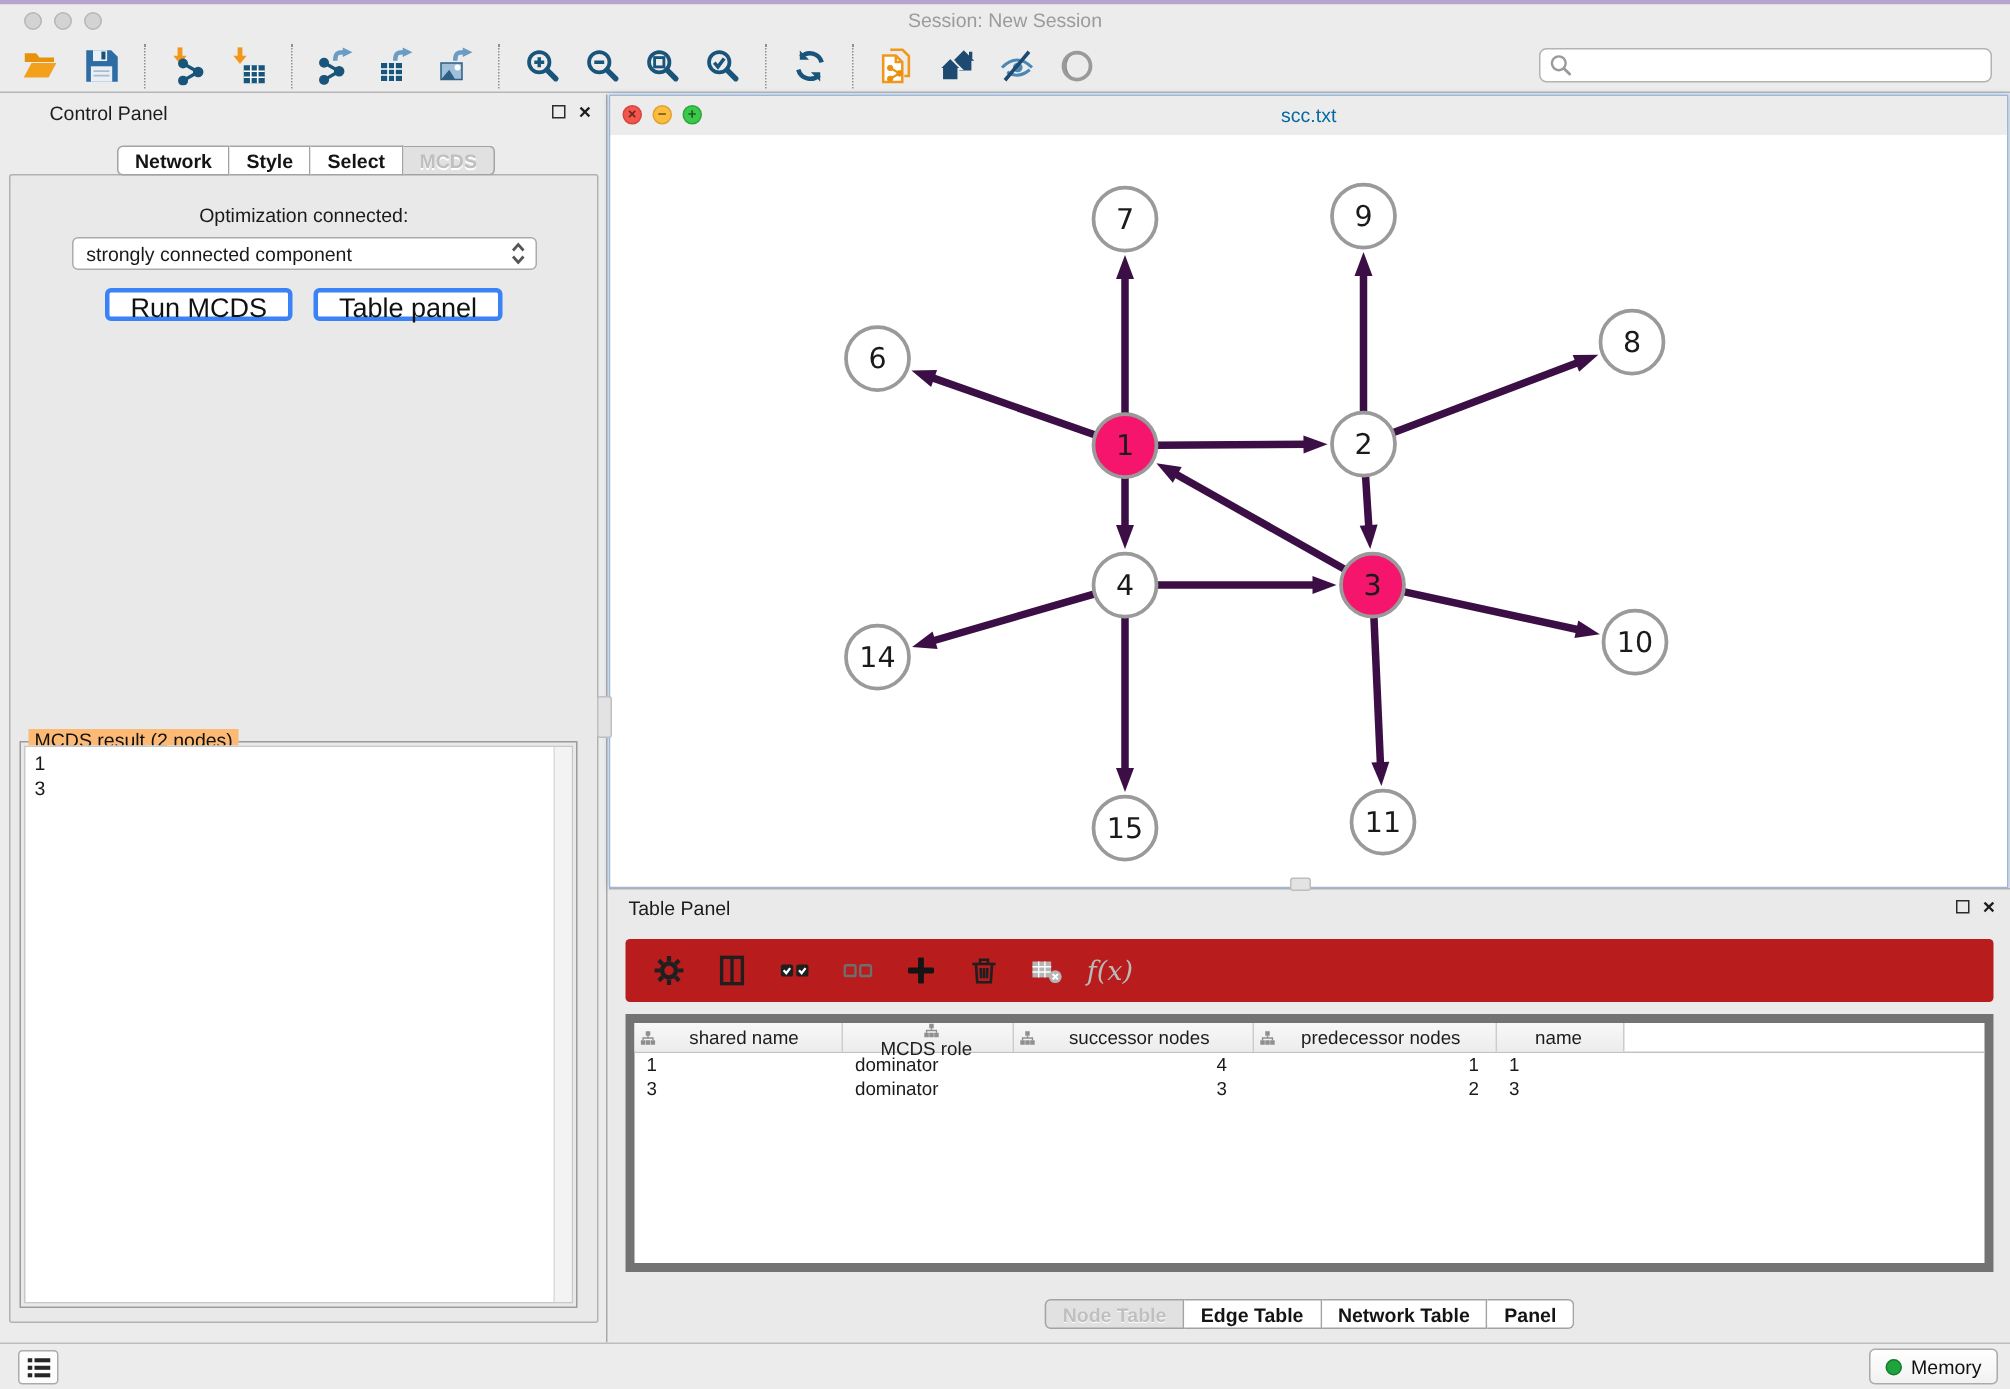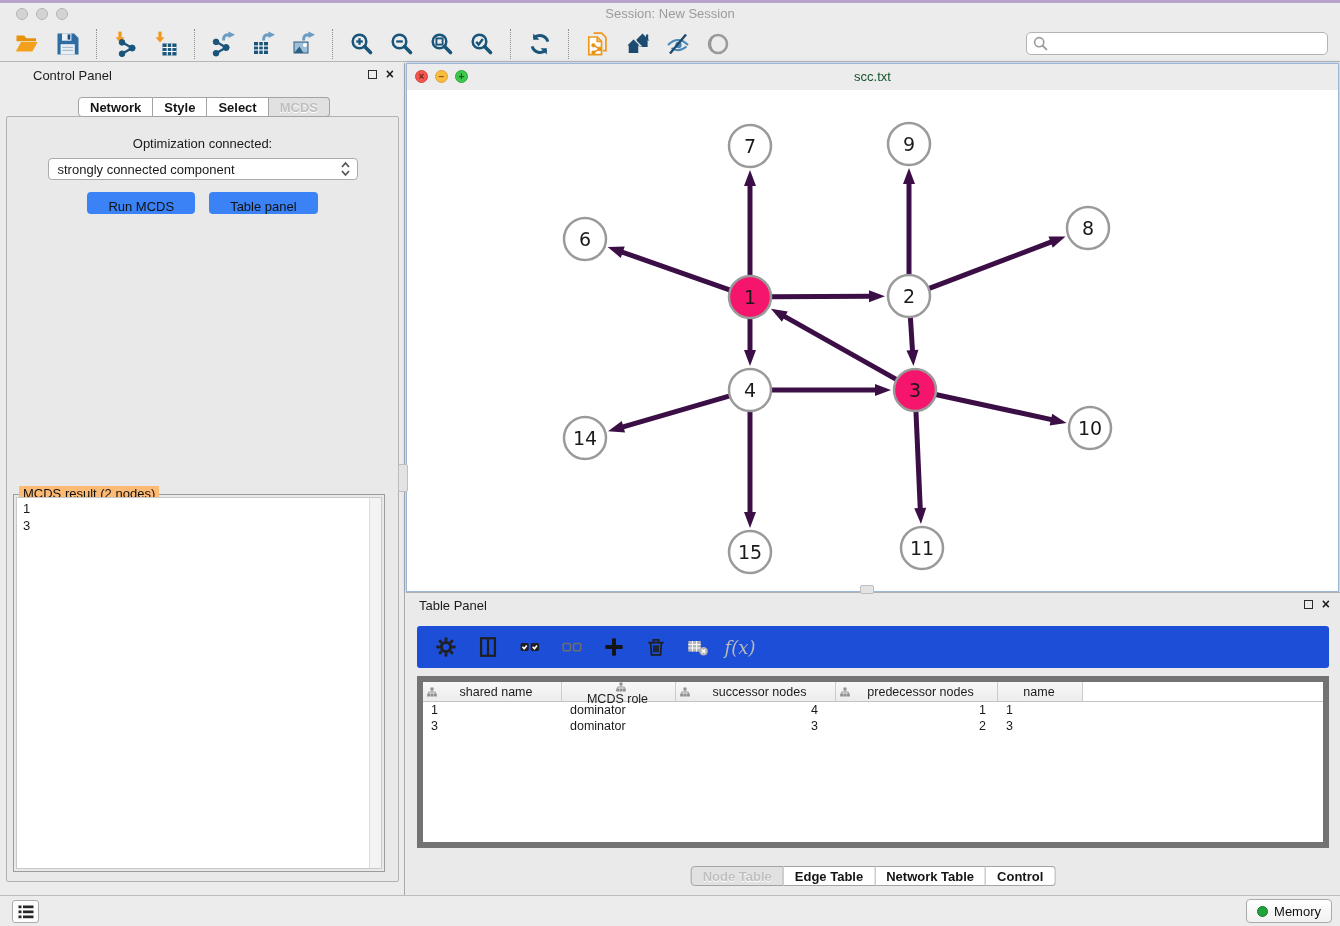--- a/index.html
+++ b/index.html
@@ -33,43 +33,43 @@
   .seg-tab:first-child{border-left:1px solid #a3a3a3;border-radius:4px 0 0 4px;}
   .seg-tab:last-child{border-radius:0 4px 4px 0;}
   .seg-tab.inactive-look{background:#e1e1e1;color:#bfbfbf;text-shadow:0 1px 0 #fff;}
   .cp-box{position:absolute;left:6px;right:5px;top:53px;bottom:13px;background:#e9e9e9;border:1px solid #b2b2b2;border-radius:2px;}
   .opt-label{margin-top:19px;text-align:center;font-size:13px;}
   .dropdown{margin:7px auto 0 auto;width:310px;height:22px;background:#fff;border:1px solid #ababab;border-radius:4px;
             display:flex;align-items:center;box-sizing:border-box;padding-left:9px;}
   .dropdown .dd-text{flex:1;font-size:13px;}
   .dropdown .dd-stepper{width:16px;display:flex;align-items:center;justify-content:center;margin-right:3px;}
   .btn-row{display:flex;justify-content:center;gap:14px;margin-top:12px;}
-  .push-btn{height:22px;background:#3b82f6;border:7px solid #3b82f6;border-radius:4px;font-size:13px;
+  .push-btn{height:22px;background:#ffffff;border:3px solid #3b82f6;border-radius:4px;font-size:18px;
             font-family:"Liberation Sans",sans-serif;padding:0 14px;color:#111;}
   .result-group{position:absolute;left:6px;right:13px;top:377px;bottom:9px;border:1px solid #9c9c9c;}
   .result-legend{position:absolute;top:-9px;left:5px;background:#fdba74;padding:0 4px;font-size:13px;color:#111;}
   .result-area{position:absolute;left:2px;right:2px;top:2px;bottom:2px;background:#fff;border:1px solid #c9c9c9;
                font-size:13px;line-height:17px;padding:2px 0 0 6px;box-sizing:border-box;}
   .result-scroll{position:absolute;top:0;bottom:0;right:0;width:11px;background:#f3f3f3;border-left:1px solid #ddd;}
   
   .network-window{position:absolute;left:406px;top:63px;width:933px;height:529px;background:#fff;
                   border:1px solid #9db7d8;box-sizing:border-box;box-shadow:0 0 4px rgba(90,130,200,.45);}
   .nw-titlebar{position:relative;height:26px;background:#ececec;border-bottom:1px solid #bcbcbc;}
-  .nw-title{position:absolute;left:0;right:0;top:5px;text-align:center;font-size:13px;color:#14532d;}
+  .nw-title{position:absolute;left:0;right:0;top:5px;text-align:center;font-size:13px;color:#0369a1;}
   .mac-btns{position:absolute;left:8px;top:6px;display:flex;gap:7px;}
   .mac{width:13px;height:13px;border-radius:50%;font-size:10px;font-weight:bold;line-height:12px;text-align:center;
        color:rgba(0,0,0,.55);box-sizing:border-box;}
   .mac.red{background:#f2564d;border:1px solid #d6453c;}
   .mac.yellow{background:#fcbd3f;border:1px solid #dfa133;}
   .mac.green{background:#3cc84a;border:1px solid #2fa63c;}
   .nw-canvas{position:absolute;left:0;top:26px;right:0;bottom:0;background:#fff;}
   
   .table-panel{position:absolute;left:406px;top:592px;width:934px;bottom:31px;background:#eaeaea;
                border-top:1px solid #b0b0b0;box-sizing:border-box;}
-  .tp-toolbar{position:absolute;left:11px;right:11px;top:33px;height:42px;background:#1d4ed8;border-radius:3px;
+  .tp-toolbar{position:absolute;left:11px;right:11px;top:33px;height:42px;background:#b91c1c;border-radius:3px;
               display:flex;align-items:center;padding-left:12px;gap:8px;}
   .tpbtn{border:none;background:transparent;width:34px;height:34px;display:flex;align-items:center;justify-content:center;padding:0;}
   .fx{font-family:"DejaVu Serif",serif;font-style:italic;font-size:18px;color:#b9b9b9;}
   .tp-table{position:absolute;left:11px;right:11px;top:83px;bottom:47px;background:#fff;border:6px solid #737373;box-sizing:border-box;}
   .thead{display:flex;height:19px;border-bottom:1px solid #c3c3c3;}
   .th{background:linear-gradient(#f8f8f8,#ececec);border-right:1px solid #cccccc;display:flex;align-items:center;
       font-size:12.5px;color:#1c1c1c;box-sizing:border-box;padding-left:4px;}
   .th .th-label{flex:1;text-align:center;padding-right:6px;}
   .trow{display:flex;height:16px;align-items:center;}
   .td{font-size:12.5px;box-sizing:border-box;overflow:hidden;white-space:nowrap;}
@@ -608,21 +608,21 @@
           <div class="td" style="width: 160px; text-align: right; padding: 0px 18px 0px 0px;">3</div>
           <div class="td" style="width: 162px; text-align: right; padding: 0px 12px 0px 0px;">2</div>
           <div class="td" style="width: 85px; text-align: left; padding: 0px 0px 0px 8px;">3</div>
         </div>
       </div>
   </div>
   <div class="seg-tabs tp-tabs" id="tp-tabs">
       <span class="seg-tab inactive-look">Node Table</span>
       <span class="seg-tab">Edge Table</span>
       <span class="seg-tab">Network Table</span>
-      <span class="seg-tab">Control</span>
+      <span class="seg-tab">Panel</span>
     </div>
 </div>
 
 <div class="statusbar">
   <button class="list-btn">
     <span style="display:flex;">
       <svg width="18" height="17" viewBox="0 0 18 17" id="list-icon-slot">
           <rect x="1.5" y="2.5" width="3" height="2.7" fill="#262626"></rect>
           <rect x="6" y="2.5" width="10.5" height="2.7" fill="#262626"></rect>
           <rect x="1.5" y="7.5" width="3" height="2.7" fill="#262626"></rect>

